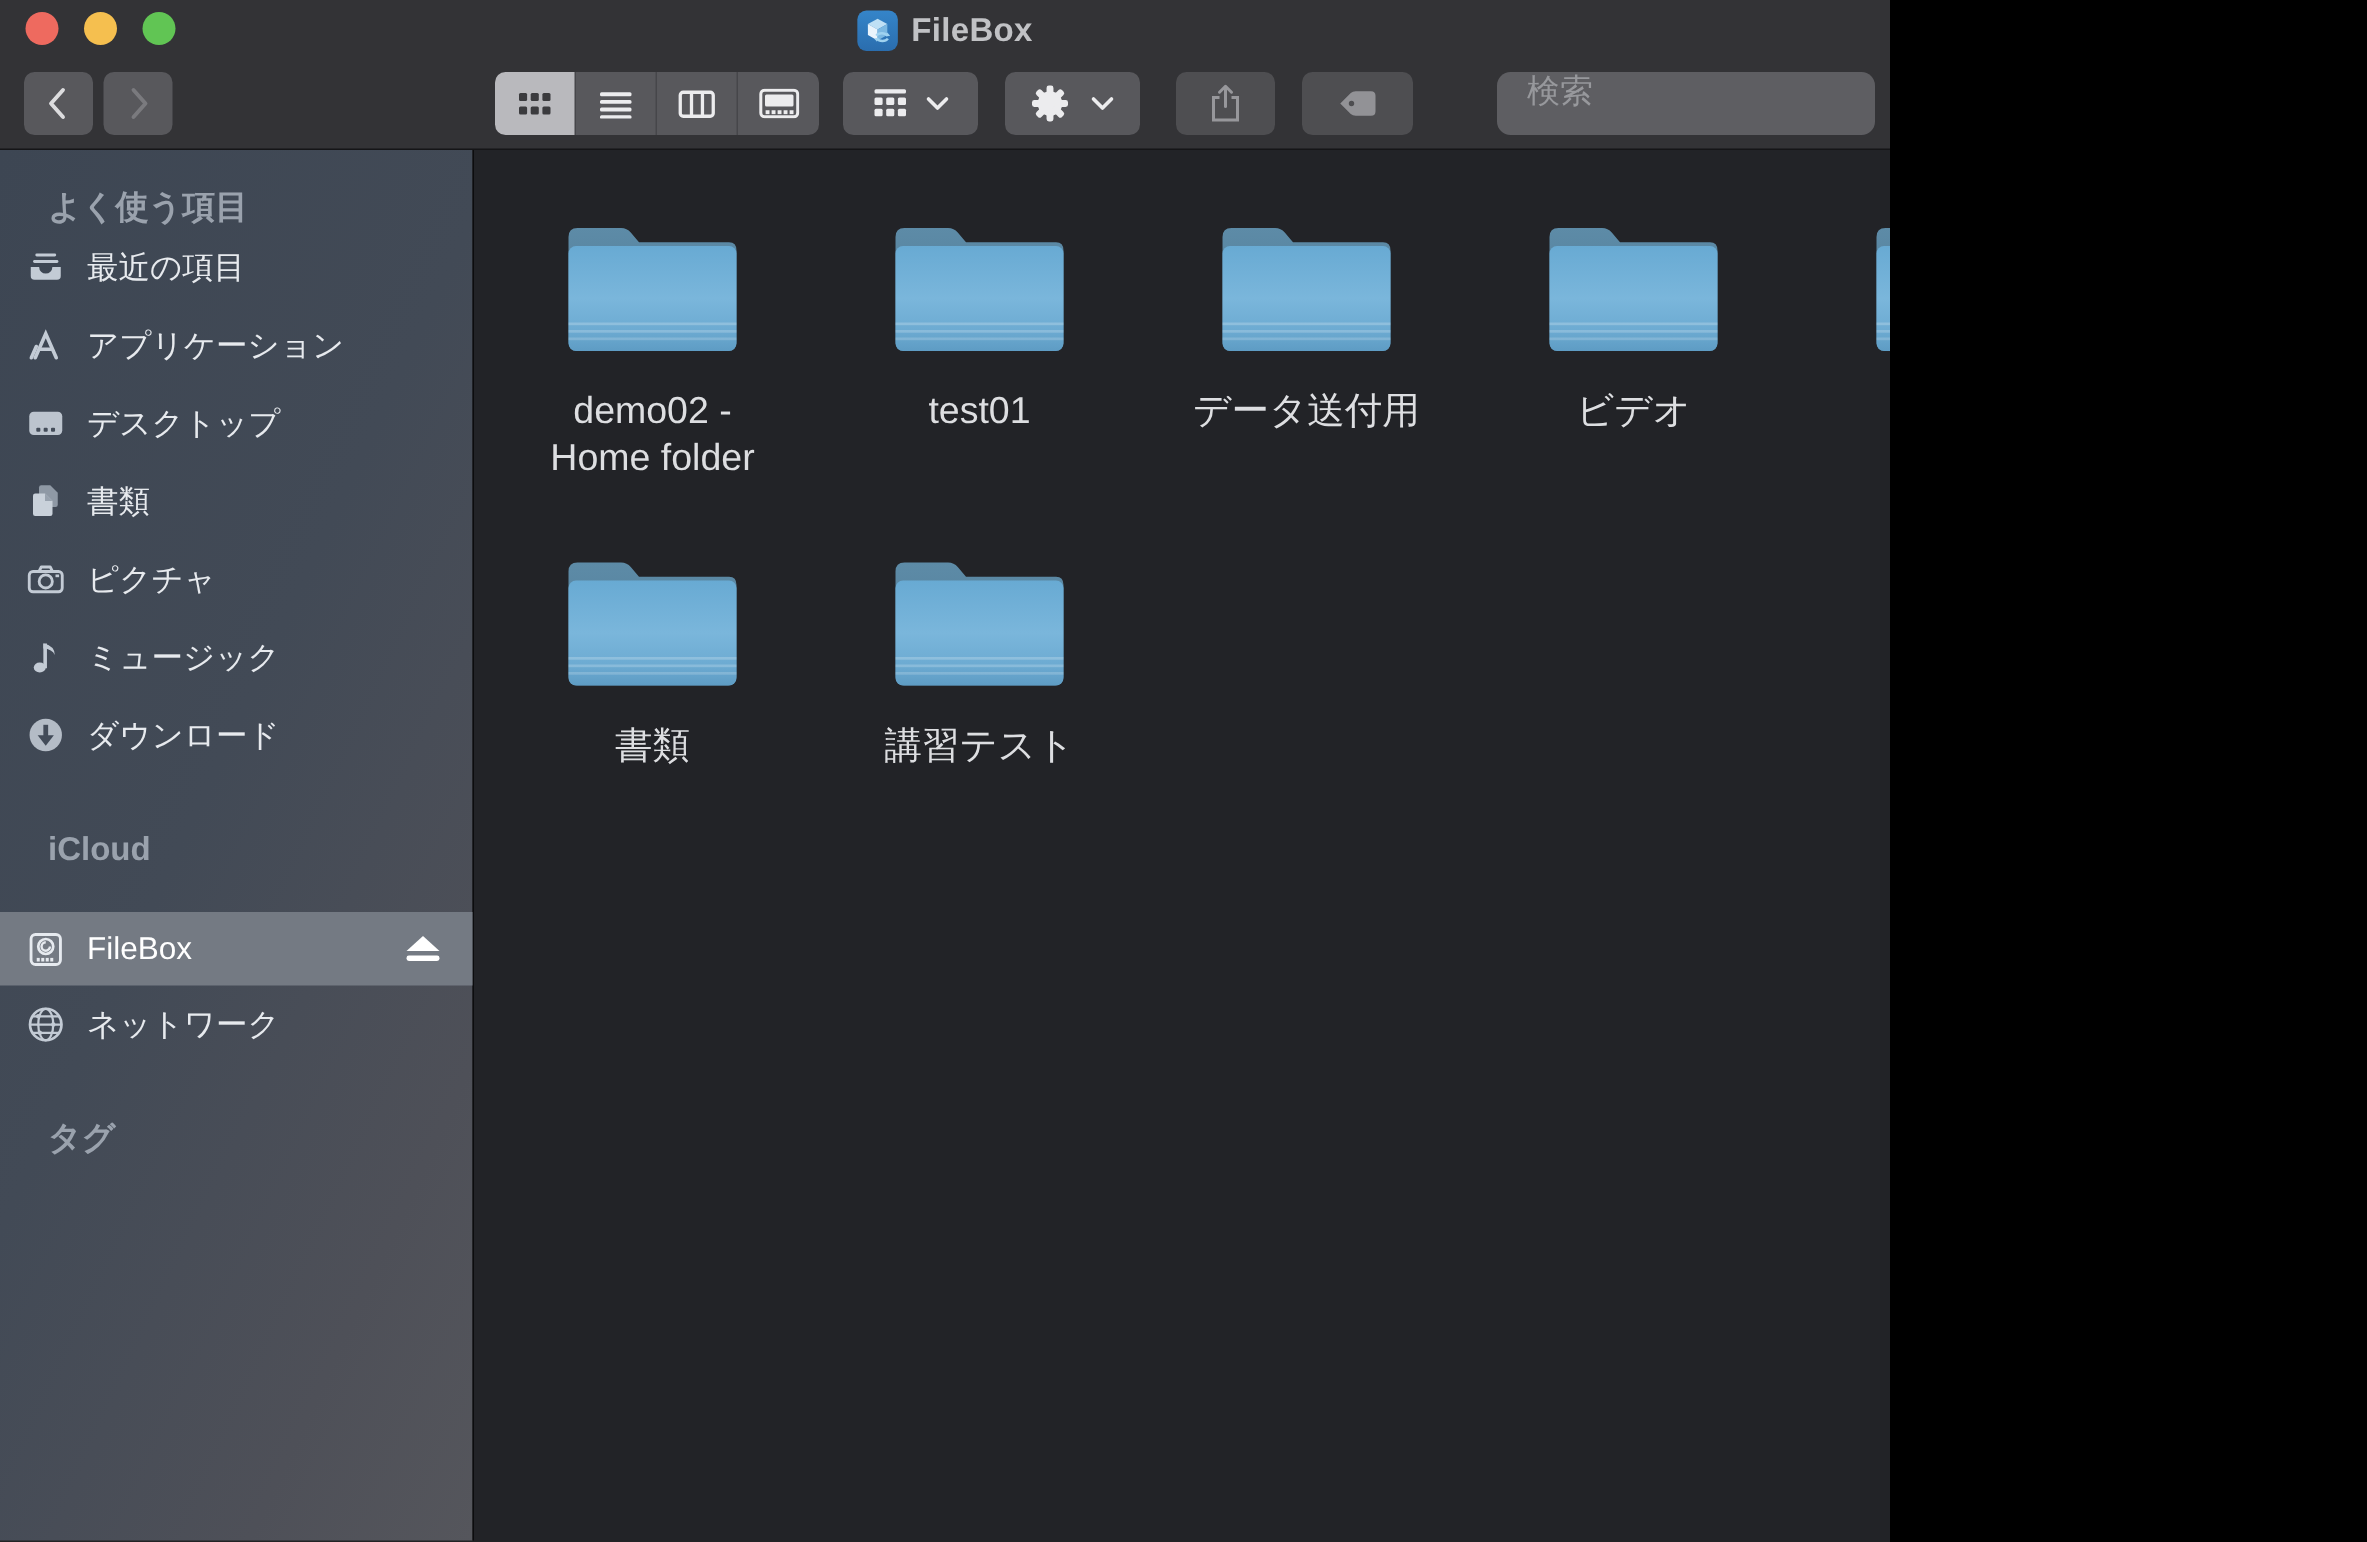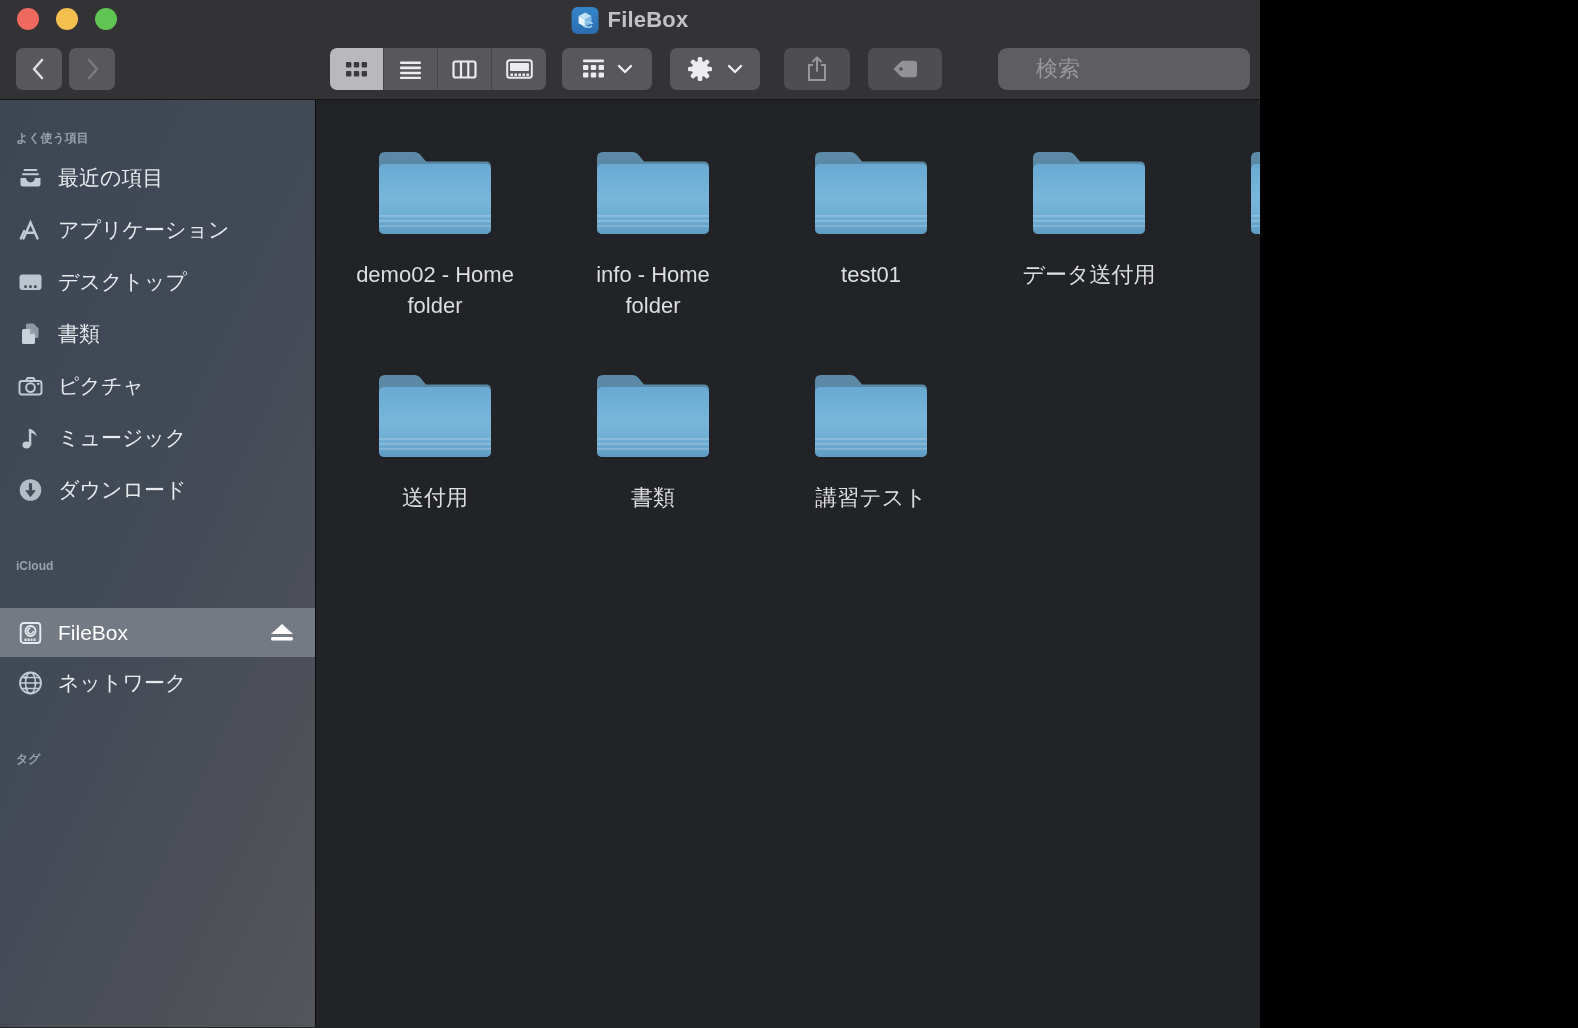--- a/index.html
+++ b/index.html
@@ -25,42 +25,42 @@
   .nav { left:16px; width:46px; }
   .nav.fwd { left:69px; }
   .segmented { position:absolute; left:330px; top:8px; height:42px; display:flex; border-radius:7px; overflow:hidden; }
   .seg { width:54px; height:42px; background:#58585c; border:none; display:flex; align-items:center; justify-content:center; border-right:1px solid #46464a; cursor:default; }
   .seg:last-child { border-right:none; }
   .seg.selected { background:#b9b9bd; }
   .grp { left:562px; width:90px; gap:12px; }
   .gear { left:670px; width:90px; gap:14px; }
   .share { left:784px; width:66px; }
   .tag { left:868px; width:74px; }
-  .search { position:absolute; left:998px; right:10px; top:8px; height:42px; background:#5e5e62; border-radius:9px; display:flex; align-items:center; padding:0 12px; gap:26px; }
+  .search { position:absolute; left:998px; right:10px; top:8px; height:42px; background:#5e5e62; border-radius:9px; display:flex; align-items:flex-start; padding:0 12px; gap:8px; }
   .search input { flex:1; background:transparent; border:none; outline:none; font-size:22px; color:#e8e8ea; font-family:inherit; }
   .search input::placeholder { color:#97989c; }
 
   
   .app-body { display:flex; height:927px; }
   .sidebar { width:316px; height:100%; background:linear-gradient(115deg,#3d4653 0%,#424a56 45%,#4e5058 80%,#55565c 100%); border-right:1px solid #0c0c0e; padding-top:24px; flex-shrink:0; }
-  .section-title { padding-left:16px; font-size:12px; font-weight:600; color:#9aa2ad; height:28px; line-height:28px; }
+  .section-title { padding-left:32px; font-size:22px; font-weight:600; color:#9aa2ad; height:28px; line-height:28px; }
   .sb-item { display:flex; align-items:center; height:52px; padding-left:16px; gap:14px; }
   .sb-item .sb-icn { width:28px; height:28px; display:flex; align-items:center; justify-content:center; flex-shrink:0; }
   .sb-item .sb-label { font-size:21px; color:#e7eaee; white-space:nowrap; }
   .sb-item.selected { background:#747a83; height:49px; }
   .sb-item.selected .sb-label { color:#ffffff; }
   .eject { margin-left:auto; margin-right:20px; display:flex; align-items:center; }
   .gap-lg { height:36px; }
   .gap-md { height:28px; }
 
   .content { flex:1; background:#222327; padding:43px 0 0 10px; }
   .grid { display:flex; flex-wrap:wrap; width:1100px; }
   .folder-cell { width:218px; height:223px; display:flex; flex-direction:column; align-items:center; }
   .folder-svg { width:122px; height:94px; }
-  .folder-name { margin-top:22px; max-width:172px; text-align:center; font-size:22px; line-height:31px; color:#dddee1; word-break:break-word; }
+  .folder-name { margin-top:22px; max-width:172px; text-align:center; font-size:25px; line-height:31px; color:#dddee1; word-break:break-word; }
 
   svg { display:block; }
 </style>
 </head>
 <body>
 
 <svg width="0" height="0" style="position:absolute">
   <defs>
     <linearGradient id="gBody" x1="0" y1="0" x2="0" y2="1">
       <stop offset="0" stop-color="#68aad3"></stop>
@@ -362,26 +362,20 @@
     <main class="content">
       <div class="grid">
 
         <div class="folder-cell">
           <svg class="folder-svg" viewBox="0 0 122 94">
               <use href="#folder-glyph"></use>
             </svg>
           <div class="folder-name">demo02 - Home folder</div>
         </div>
 
-        <div class="folder-cell">
-          <svg class="folder-svg" viewBox="0 0 122 94">
-              <use href="#folder-glyph"></use>
-            </svg>
-          <div class="folder-name">info - Home folder</div>
-        </div>
 
         <div class="folder-cell">
           <svg class="folder-svg" viewBox="0 0 122 94">
               <use href="#folder-glyph"></use>
             </svg>
           <div class="folder-name">test01</div>
         </div>
 
         <div class="folder-cell">
           <svg class="folder-svg" viewBox="0 0 122 94">

